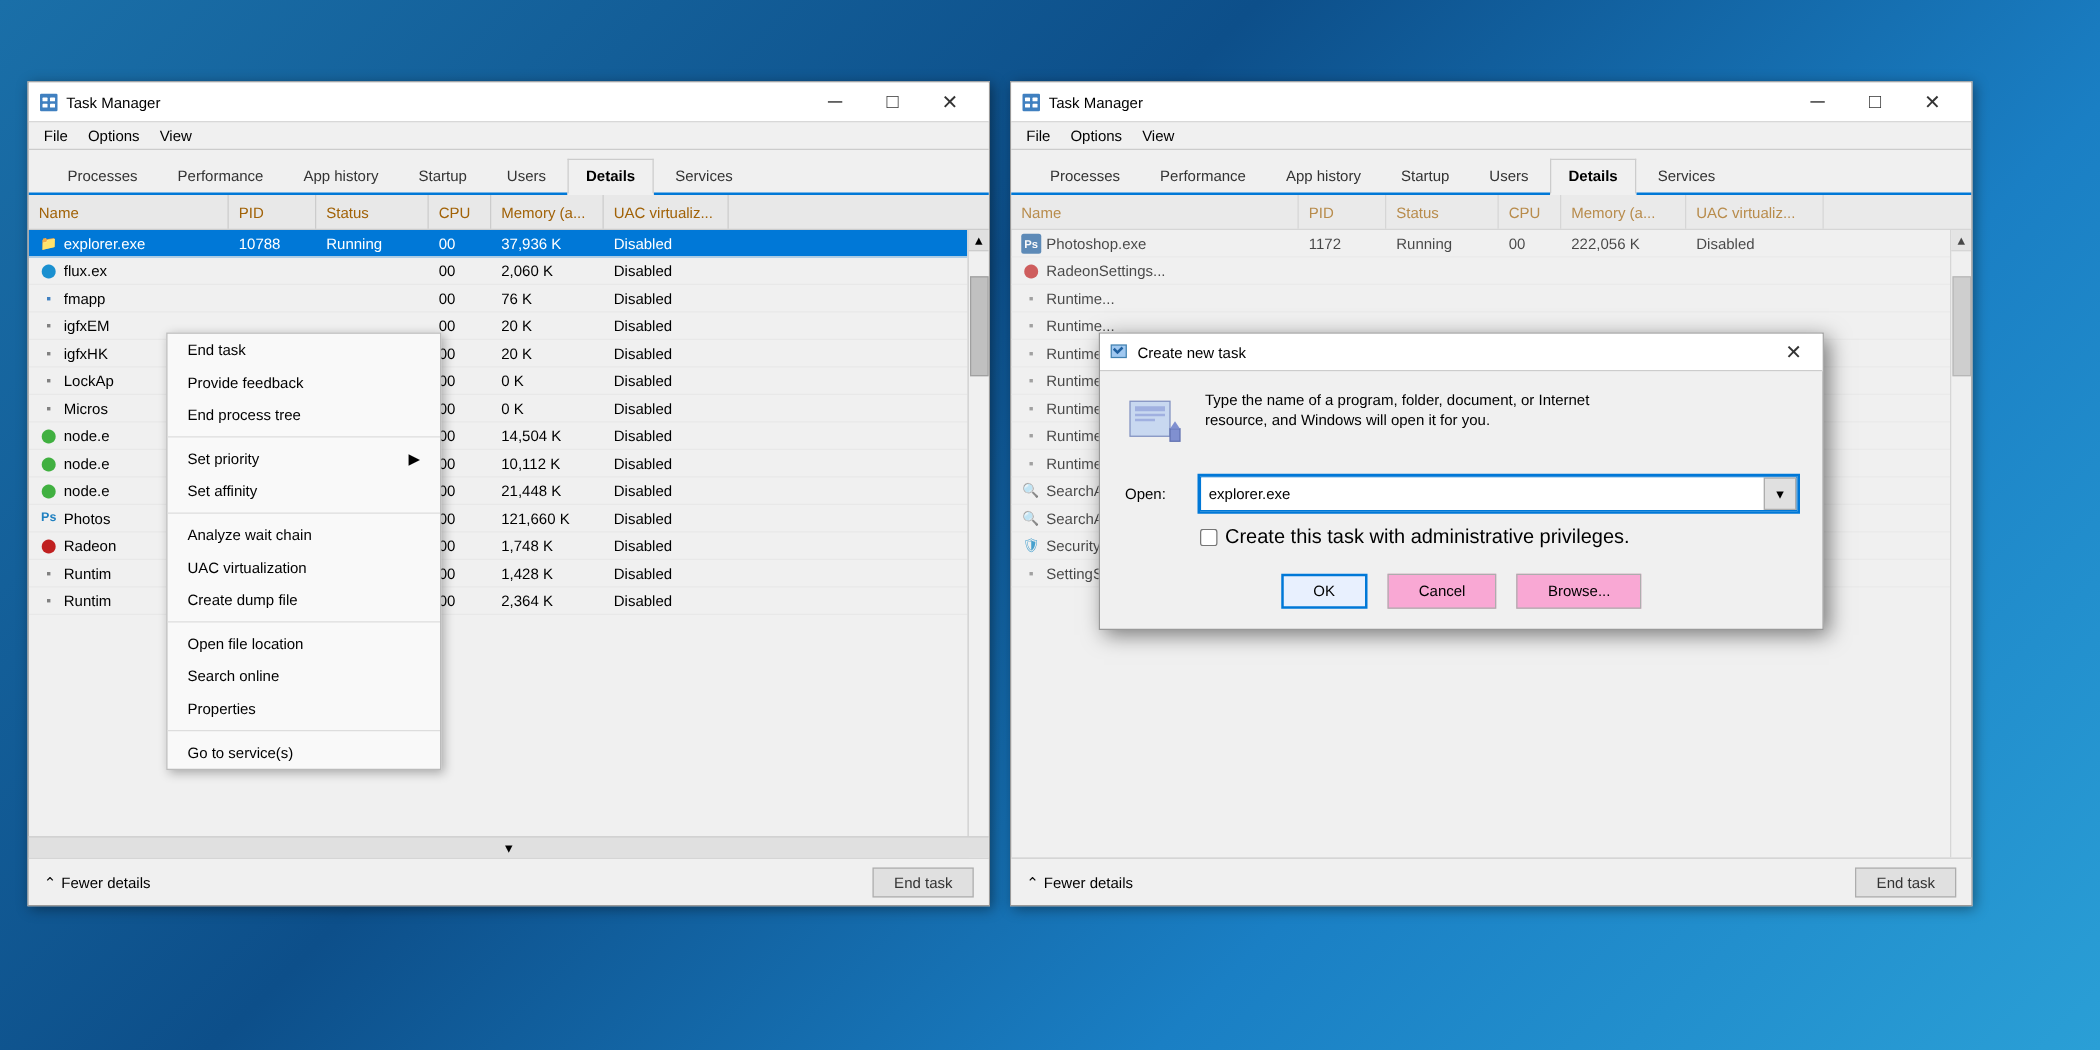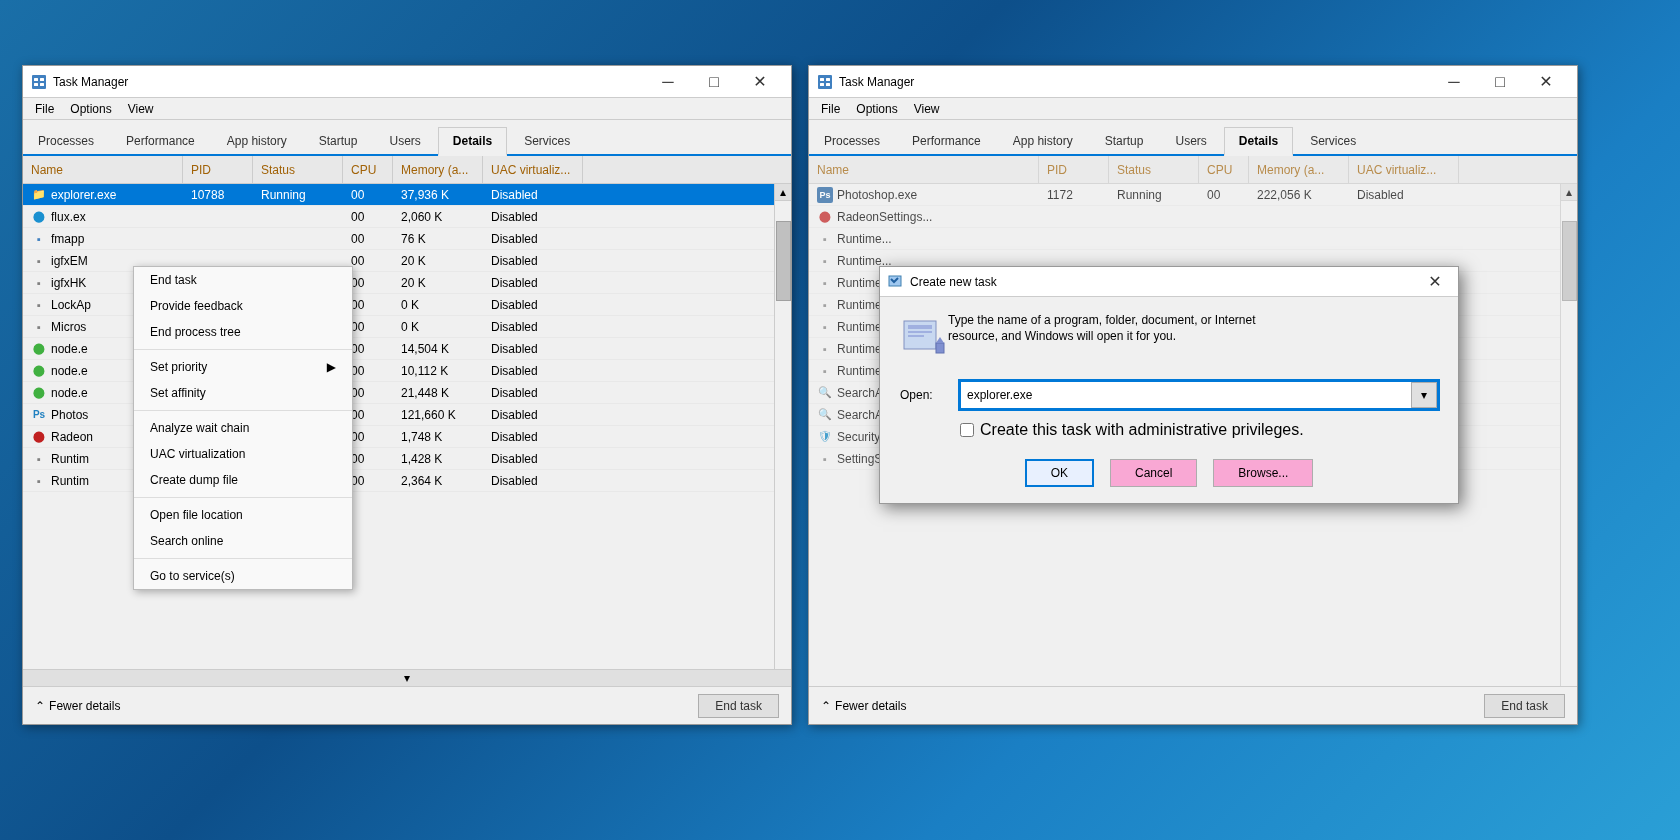--- a/index.html
+++ b/index.html
@@ -79,21 +79,21 @@
       font-size: 12px;
       cursor: pointer;
       color: #000;
     }
 
     .tabs-bar {
       height: 36px;
       background: #f0f0f0;
       display: flex;
       align-items: flex-end;
-      padding: 0 0;
+      padding: 0 16px;
       border-bottom: 2px solid #0078d7;
     }
 
     .tab {
       padding: 6px 14px;
       font-size: 12px;
       cursor: pointer;
       color: #333;
       border: 1px solid transparent;
       border-bottom: none;
@@ -252,21 +252,21 @@
       padding: 0 8px;
       border-bottom: 1px solid #ccc;
     }
 
     .dialog-body {
       padding: 16px 20px;
     }
 
     .dialog-icon-row {
       display: flex;
-      gap: 0;
+      gap: 16px;
       margin-bottom: 20px;
     }
 
     .dialog-big-icon {
       width: 48px;
       height: 48px;
       display: flex;
       align-items: center;
       justify-content: center;
       flex-shrink: 0;
@@ -596,20 +596,21 @@
     <div class="context-separator"></div>
     <div class="context-item">Set priority <span>▶</span></div>
     <div class="context-item">Set affinity</div>
     <div class="context-separator"></div>
     <div class="context-item">Analyze wait chain</div>
     <div class="context-item">UAC virtualization</div>
     <div class="context-item">Create dump file</div>
     <div class="context-separator"></div>
     <div class="context-item">Open file location</div>
     <div class="context-item">Search online</div>
+    <div class="context-item">Properties</div>
     <div class="context-separator"></div>
     <div class="context-item">Go to service(s)</div>
   </div>
 </div>
 
 <div class="window" style="left:808px; top:65px; width:770px; height:660px;">
 
   <div class="title-bar">
     <div class="title-bar-icon">
       <svg width="16" height="16" viewBox="0 0 16 16">

